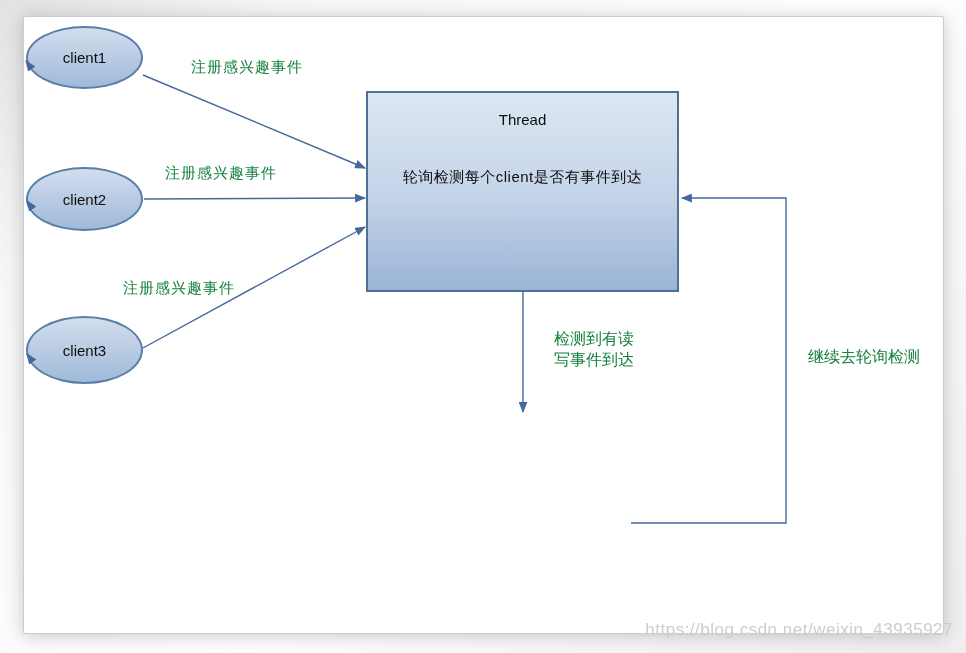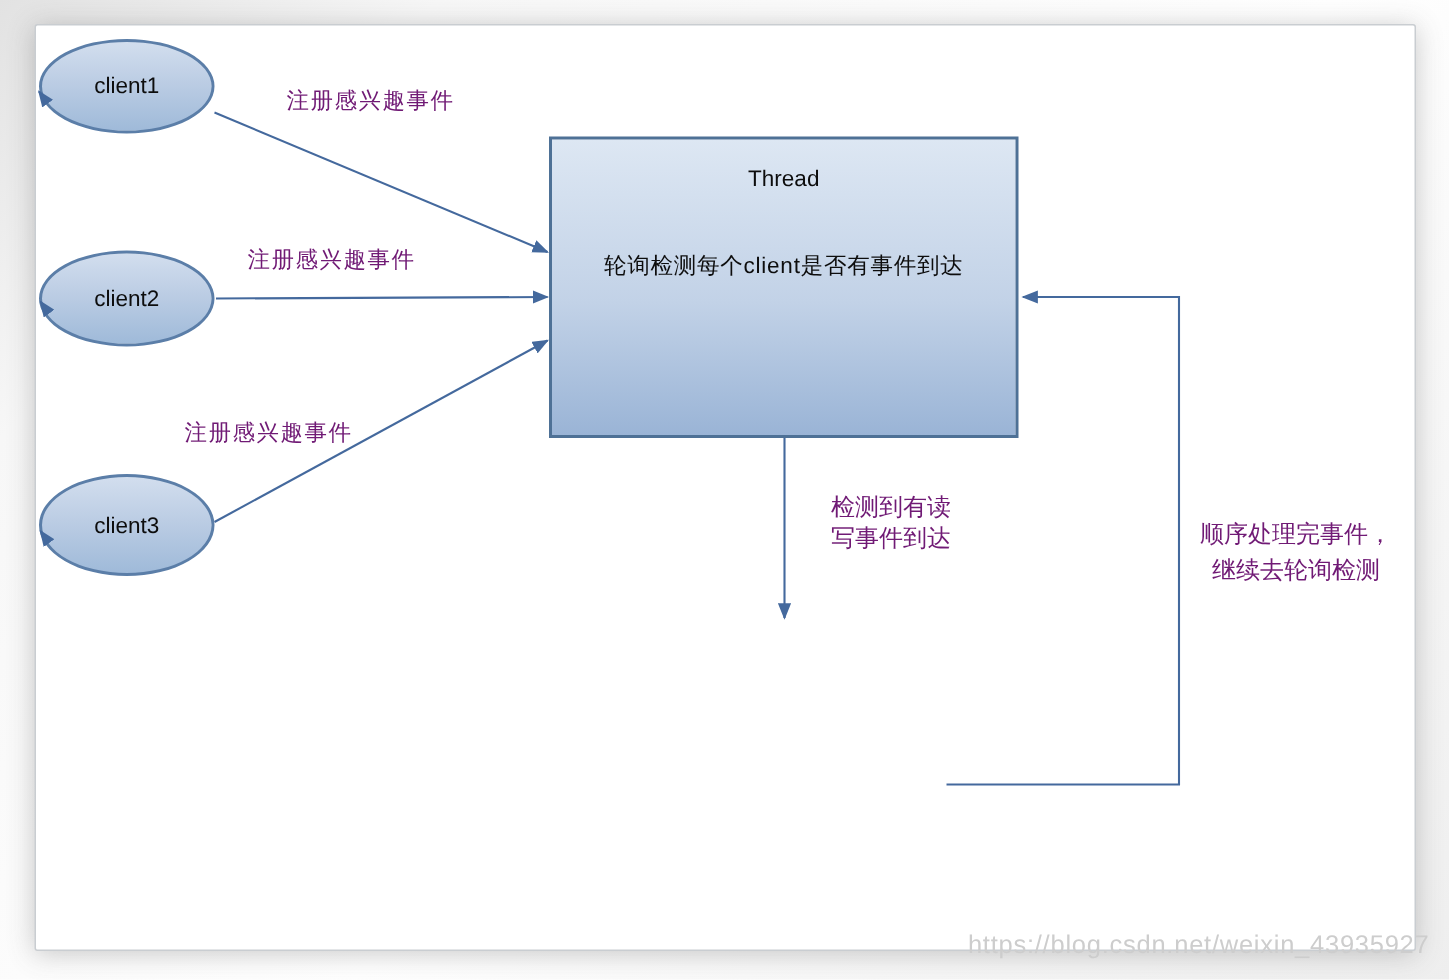--- a/index.html
+++ b/index.html
@@ -38,21 +38,21 @@
   .thread-body{margin-top:40px;font-size:15px;letter-spacing:.5px;}
 
   .handler-box{
     left:394px;top:398px;width:213px;height:213px;
     border:2px solid #4e7196;border-radius:22px;
     background:linear-gradient(180deg,#d9e3f0 0%,#bccde3 50%,#a3bcd8 100%);
   }
   .handler-lines{font-size:15px;line-height:22px;text-align:left;}
   .handler-lines .dots{margin-top:5px;text-align:center;letter-spacing:3px;font-weight:bold;}
 
-  .lbl{position:absolute;color:#701a75;white-space:nowrap;}
+  .lbl{position:absolute;color:#15803d;white-space:nowrap;}
   .reg{font-size:15px;letter-spacing:1px;}
   .reg1{left:148px;top:41px;width:150px;text-align:center;}
   .reg2{left:122px;top:147px;width:150px;text-align:center;}
   .reg3{left:80px;top:262px;width:150px;text-align:center;}
   .detect{left:512px;top:311px;width:116px;font-size:16px;line-height:21px;text-align:center;}
   .loop{left:758px;top:328px;width:164px;font-size:16px;line-height:24px;text-align:center;}
 
   .watermark{
     position:absolute;right:13px;top:620px;
     font-size:17px;color:#cdcdcd;letter-spacing:.5px;white-space:nowrap;
@@ -84,21 +84,20 @@
     <div class="lbl reg reg1">注册感兴趣事件</div>
     <div class="lbl reg reg2">注册感兴趣事件</div>
     <div class="lbl reg reg3">注册感兴趣事件</div>
 
     <div class="lbl detect">
       <div>检测到有读</div>
       <div>写事件到达</div>
     </div>
 
     <div class="lbl loop">
-      <div>顺序处理完事件，</div>
       <div>继续去轮询检测</div>
     </div>
 
     <svg class="edges" viewBox="0 0 919 616" aria-hidden="true">
       <defs>
         <marker id="arrow" viewBox="0 0 10 8" refX="9" refY="4" markerWidth="11" markerHeight="9" orient="auto" markerUnits="userSpaceOnUse">
           <path d="M0,0 L10,4 L0,8 Z" style="fill:#44699d;stroke:none;"></path>
         </marker>
       </defs>
       <path d="M119,58 L341,151" marker-end="url(#arrow)"></path>

